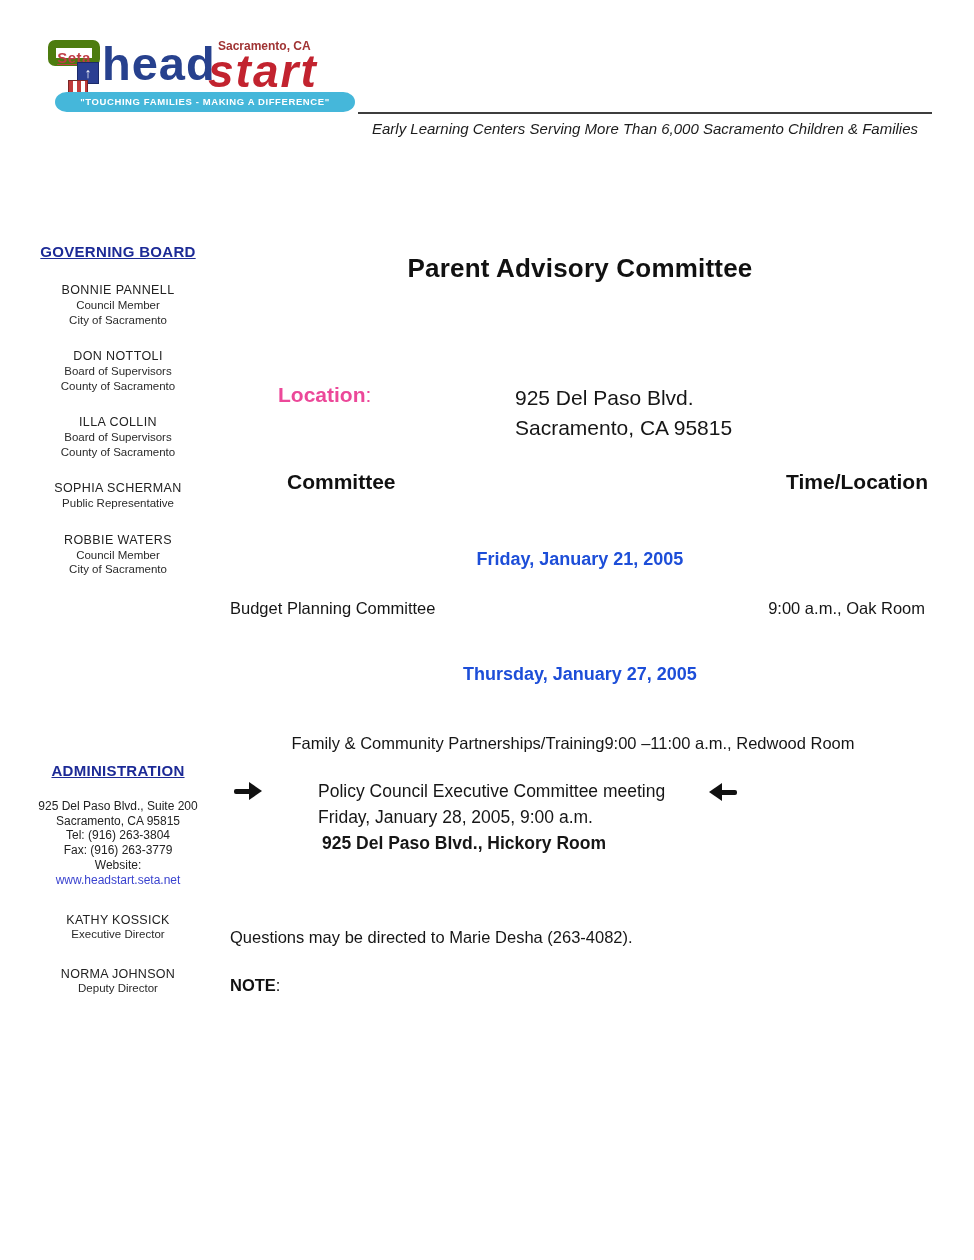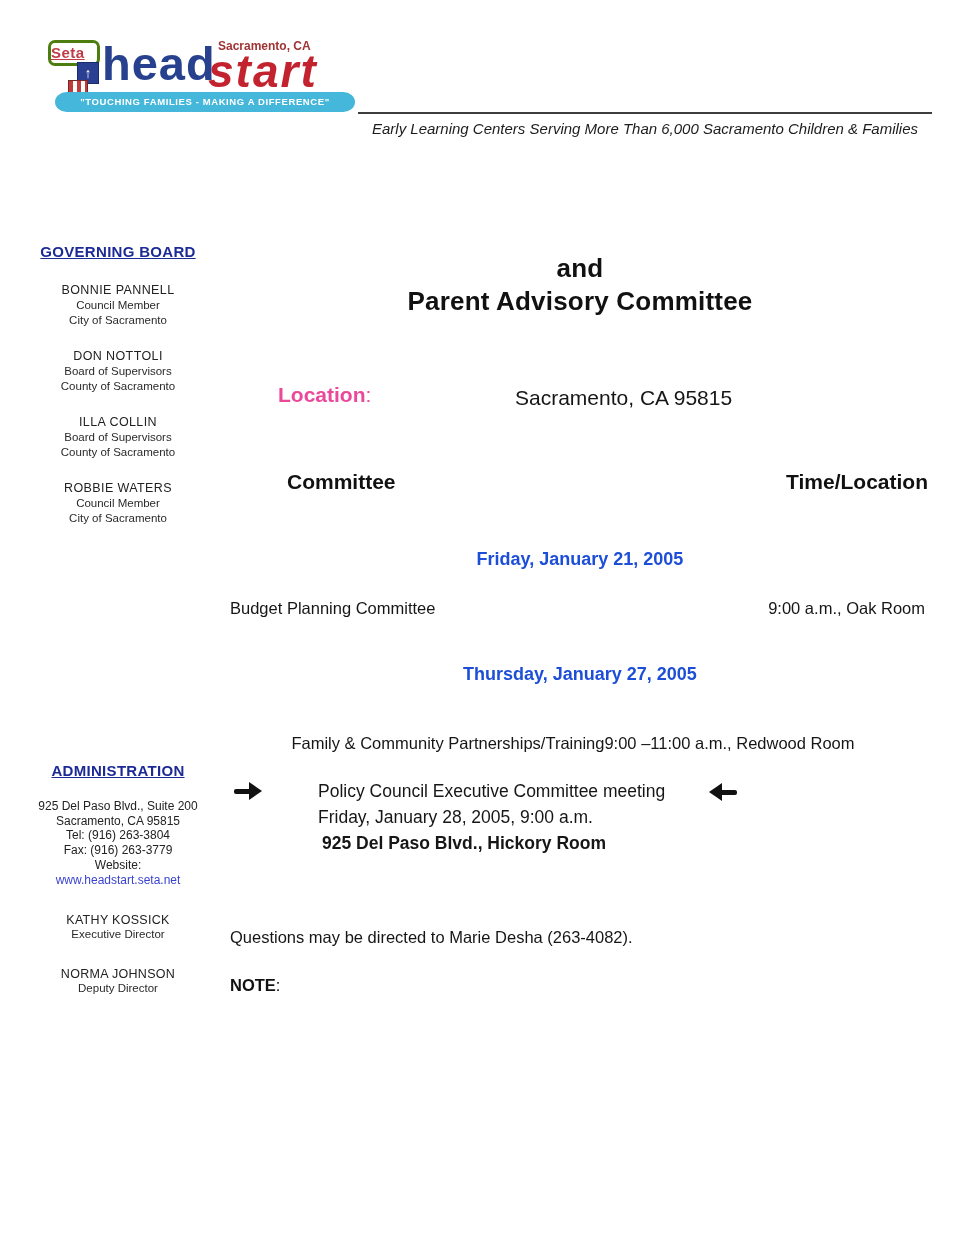--- a/index.html
+++ b/index.html
@@ -9,23 +9,23 @@
     background:#ffffff;
     font-family:"Liberation Sans", sans-serif;
     color:#161616;
     overflow:hidden;
   }
 
   
   .logo { position:absolute; left:40px; top:30px; width:320px; height:90px; }
   .seta-box {
     position:absolute; left:8px; top:10px; width:52px; height:26px;
-    border:3px solid #4d7c0f; border-radius:7px;
+    border:8px solid #4d7c0f; border-radius:7px;
     color:#c03b45; font-weight:bold; font-size:15px;
-    text-align:left; line-height:20px; letter-spacing:0.5px;
+    text-align:center; line-height:20px; letter-spacing:0.5px;
     text-decoration:underline;
   }
   .blocks { position:absolute; left:28px; top:32px; width:34px; height:40px; }
   .cube-blue {
     position:absolute; left:9px; top:0; width:22px; height:22px;
     background:#2b3f92; border:1px solid #1a2a6a; color:#ffffff;
     font-size:14px; font-weight:bold; text-align:center; line-height:20px;
   }
   .cube-red {
     position:absolute; left:0; top:18px; width:20px; height:20px;
@@ -164,20 +164,24 @@
     <div class="m-line">Board of Supervisors</div>
     <div class="m-line">County of Sacramento</div>
   </div>
 
   <div class="member">
     <div class="m-name">ILLA COLLIN</div>
     <div class="m-line">Board of Supervisors</div>
     <div class="m-line">County of Sacramento</div>
   </div>
 
+  <div class="member">
+    <div class="m-name">SOPHIA SCHERMAN</div>
+    <div class="m-line">Public Representative</div>
+  </div>
 
   <div class="member">
     <div class="m-name">ROBBIE WATERS</div>
     <div class="m-line">Council Member</div>
     <div class="m-line">City of Sacramento</div>
   </div>
 </div>
 
 <div class="sidebar-admin">
   <div class="sb-heading" style="margin-bottom:0;">ADMINISTRATION</div>
@@ -193,26 +197,26 @@
     <div class="s-name">KATHY KOSSICK</div>
     <div class="s-title">Executive Director</div>
   </div>
   <div class="staff">
     <div class="s-name">NORMA JOHNSON</div>
     <div class="s-title">Deputy Director</div>
   </div>
 </div>
 
 <div class="doc-title">
-  <div>and</div>
   <div>Parent Advisory Committee</div>
 </div>
 
 <div class="loc-label"><b>Location</b><span>:</span></div>
 <div class="loc-addr">
+  <div>925 Del Paso Blvd.</div>
   <div>Sacramento, CA 95815</div>
 </div>
 
 <div class="tbl-head">
   <span class="left-pad">Committee</span>
   <span>Time/Location</span>
 </div>
 
 <div class="date-heading h-fri">Friday, January 21, 2005</div>
 <div class="meet-row row-fri">

